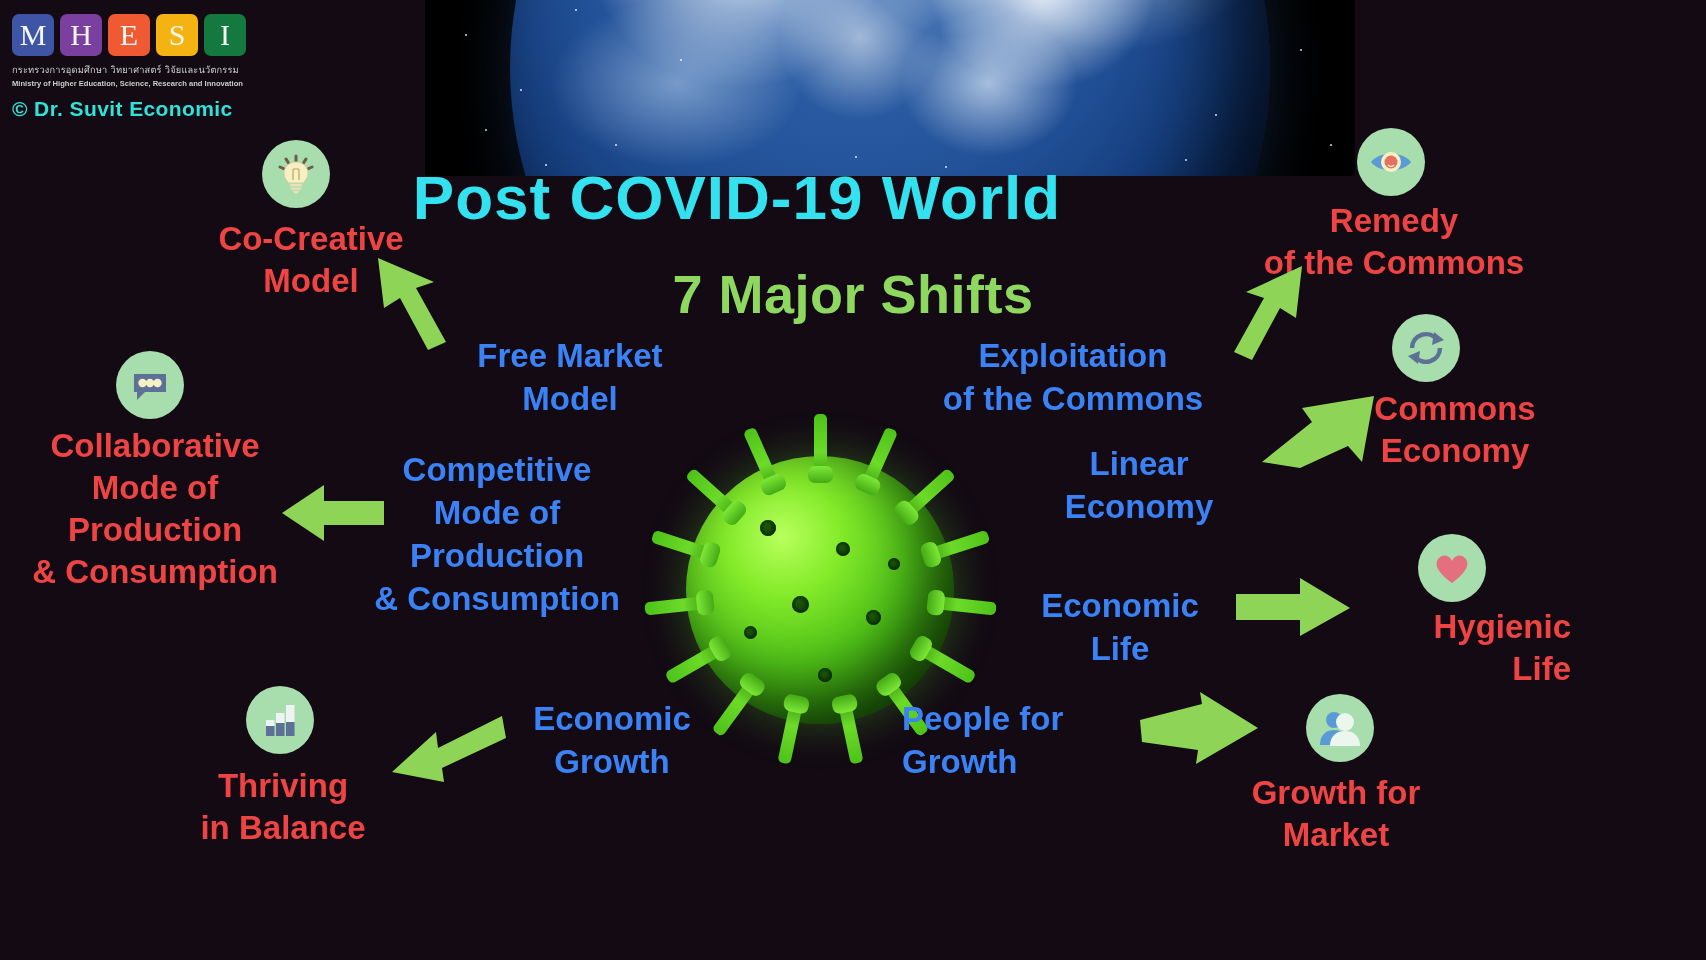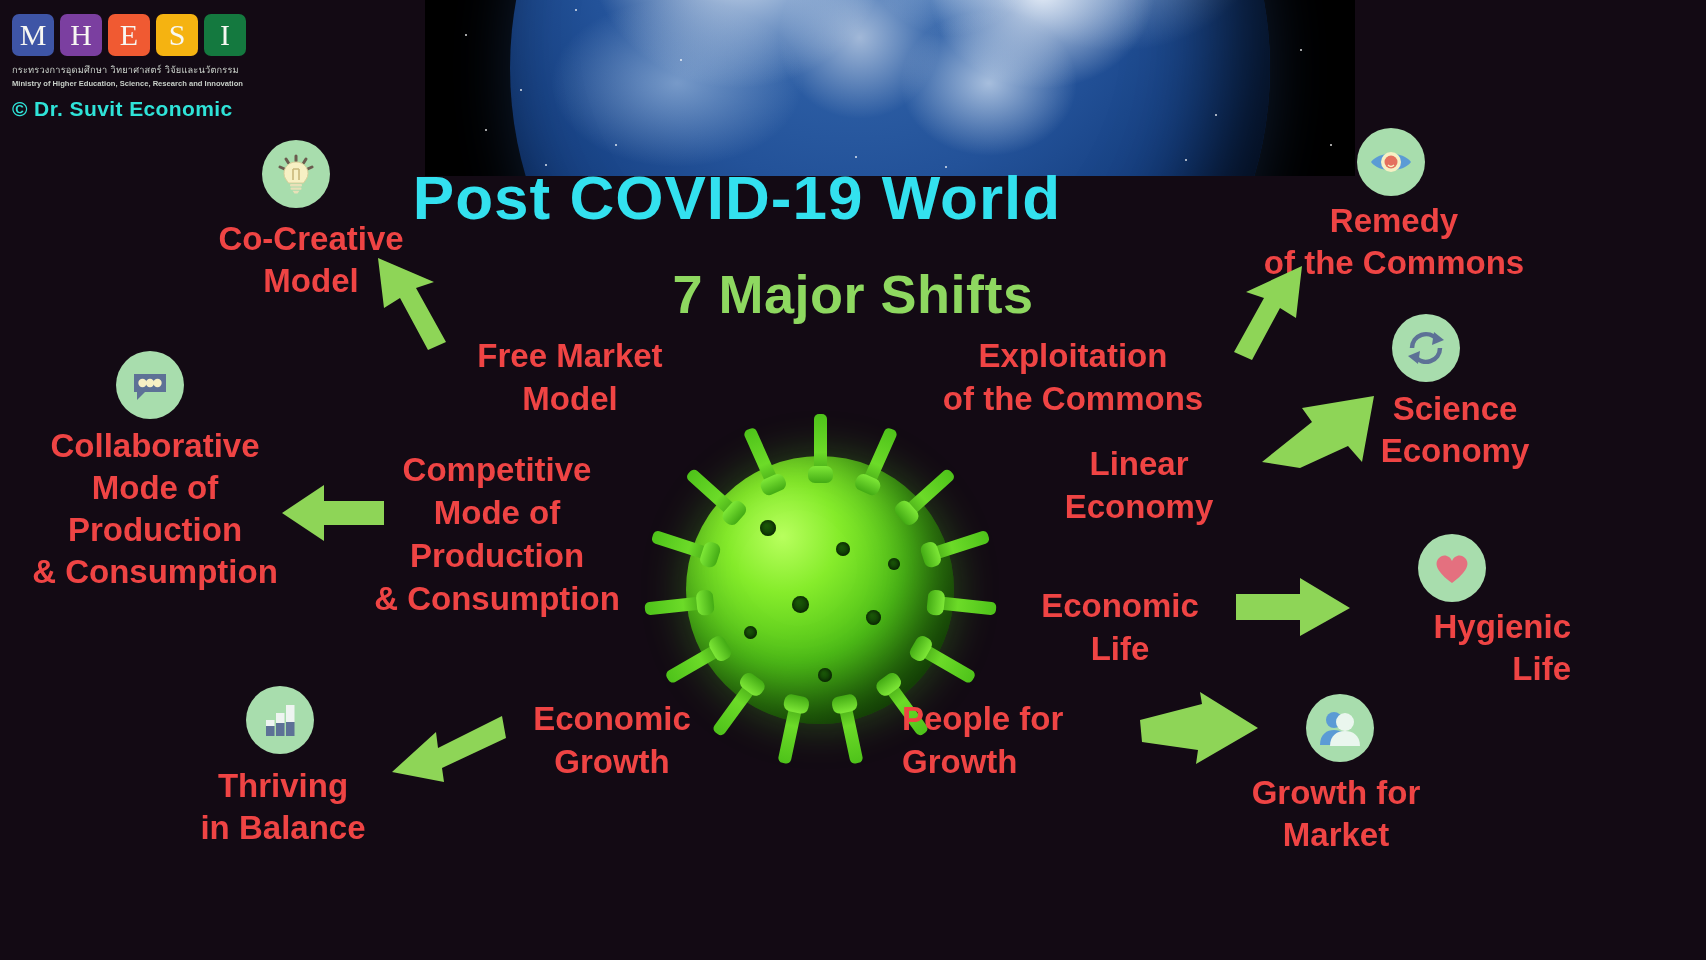--- a/index.html
+++ b/index.html
@@ -191,21 +191,21 @@
     font-size: 33px;
     color: #ef4444;
     line-height: 1.27;
     white-space: pre-line;
   }
   .shift-label {
     position: absolute;
     font-family: "Liberation Sans", sans-serif;
     font-weight: bold;
     font-size: 33px;
-    color: #ef4444;
+    color: #3b82f6;
     line-height: 1.3;
     white-space: pre-line;
   }
 
   
   .icon-circle {
     position: absolute;
     width: 68px;
     height: 68px;
     border-radius: 50%;
@@ -378,21 +378,21 @@
 of the Commons</div>
 
   <div class="icon-circle" style="left:1392px;top:314px;">
     <svg width="46" height="46" viewBox="0 0 46 46">
       <path d="M9 23 A14 14 0 0 1 34 14.5" stroke="#5d7196" stroke-width="4.5" fill="none" stroke-linecap="butt"></path>
       <polygon points="31,7 41,15 29,20" fill="#5d7196"></polygon>
       <path d="M37 23 A14 14 0 0 1 12 31.5" stroke="#5d7196" stroke-width="4.5" fill="none" stroke-linecap="butt"></path>
       <polygon points="15,39 5,31 17,26" fill="#5d7196"></polygon>
     </svg>
   </div>
-  <div class="node-label" style="left:1310px;top:388px;width:290px;text-align:center;">Science
+  <div class="node-label" style="left:1310px;top:388px;width:290px;text-align:center;">Commons
 Economy</div>
 
   <svg class="arrow-svg" style="left:1256px;top:392px;width:120px;height:76px;">
     <polygon points="6,70 56,30 46,16 118,4 106,70 92,54 44,76" fill="#8ed557"></polygon>
   </svg>
   <div class="shift-label" style="left:1014px;top:443px;width:250px;text-align:center;">Linear
 Economy</div>
 
   <div class="icon-circle" style="left:1418px;top:534px;">
     <svg width="42" height="42" viewBox="0 0 42 42">

